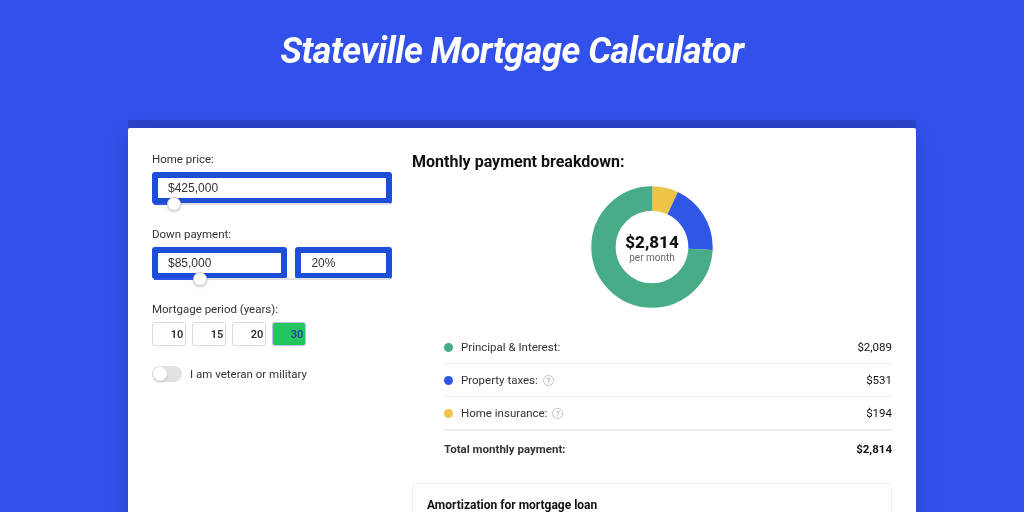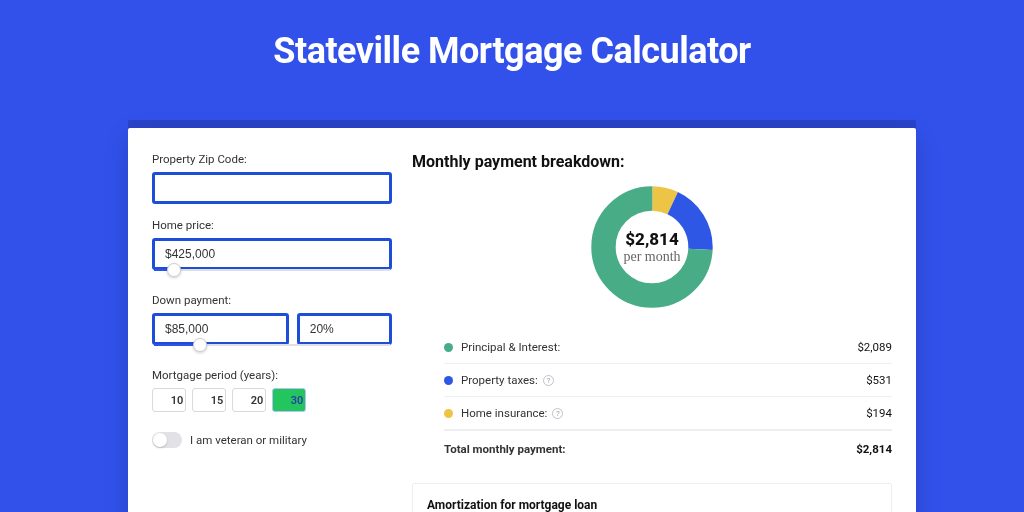--- a/index.html
+++ b/index.html
@@ -1,18 +1,18 @@
 <!DOCTYPE html>
 <html><head>
 <meta charset="utf-8">
 <style>
   * { box-sizing: border-box; margin: 0; padding: 0; }
   html, body { width: 1024px; height: 512px; overflow: hidden; font-family: -apple-system, BlinkMacSystemFont, "Segoe UI", Roboto, Helvetica, Arial, sans-serif; }
   body { background: #3151ea; }
-  .page-title { text-align: center; color: #fff; font-size: 36px; font-weight: 700; margin-top: 30px; letter-spacing: -0.5px; }
+  .page-title { text-align: center; color: #fff; font-size: 36px; font-weight: 700; margin-top: 30px; letter-spacing: -0.5px; font-style: italic; }
   .card {
     position: absolute;
     left: 128px; top: 128px;
     width: 788px; height: 600px;
     background: #fff;
     border-radius: 2px;
     box-shadow: 0 8px 24px rgba(0,0,0,0.15);
     display: flex;
     padding: 24px 24px 0 24px;
     gap: 20px;
@@ -24,21 +24,21 @@
     background: #2a44c9;
     border-radius: 2px 2px 0 0;
   }
   .left-col { width: 240px; flex-shrink: 0; }
   .right-col { flex: 1; }
 
   .field { margin-bottom: 14px; }
   .field-label { font-size: 11.5px; color: #333; margin-bottom: 6px; display: block; }
   .text-input {
     width: 100%; height: 32px;
-    border: 3px solid #1d4ed8;
+    border: 6px solid #1d4ed8;
     border-radius: 3px;
     padding: 0 10px;
     font-size: 12px;
     color: #333;
     background: #fff;
   }
   .input-row { display: flex; gap: 8px; }
   .input-row .text-input:first-child { flex: 1.6; }
   .input-row .text-input:last-child { flex: 1; }
 
@@ -89,21 +89,21 @@
   .section-title { font-size: 16px; font-weight: 700; color: #111; margin-bottom: 12px; }
 
   .donut-area { display: flex; justify-content: center; margin: 6px 0 20px 0; }
   .donut-wrap { position: relative; width: 128px; height: 128px; }
   .donut-center {
     position: absolute; inset: 0;
     display: flex; flex-direction: column;
     align-items: center; justify-content: center;
   }
   .donut-amount { font-size: 17px; font-weight: 800; color: #111; }
-  .donut-sub { font-size: 14px; color: #666; margin-top: 0px; font-family: Liberation Serif, serif; }
+  .donut-sub { font-size: 10px; color: #666; margin-top: 0px; }
 
   .legend { }
   .legend-row {
     display: flex; align-items: center;
     padding: 9px 0;
     border-bottom: 1px solid #eceef1;
     font-size: 11.5px;
     margin-left: 32px;
   }
   .legend-row:last-of-type { border-bottom: none; }
@@ -132,24 +132,20 @@
 <body>
 
 <h1 class="page-title">Stateville Mortgage Calculator</h1>
 
 <div class="card-shadow"></div>
 
 <div class="card">
 
   <div class="left-col">
 
-    <div class="field">
-      <label class="field-label">Property Zip Code:</label>
-      <input class="text-input" type="text" value="" style="">
-    </div>
 
     <div class="field">
       <label class="field-label">Home price:</label>
       <input class="text-input" type="text" value="$425,000" style="">
       <div class="slider-wrap">
         <div class="slider-track"></div>
         <div class="slider-fill" style="width:9%"></div>
         <div class="slider-thumb" style="left:9%"></div>
       </div>
     </div>

